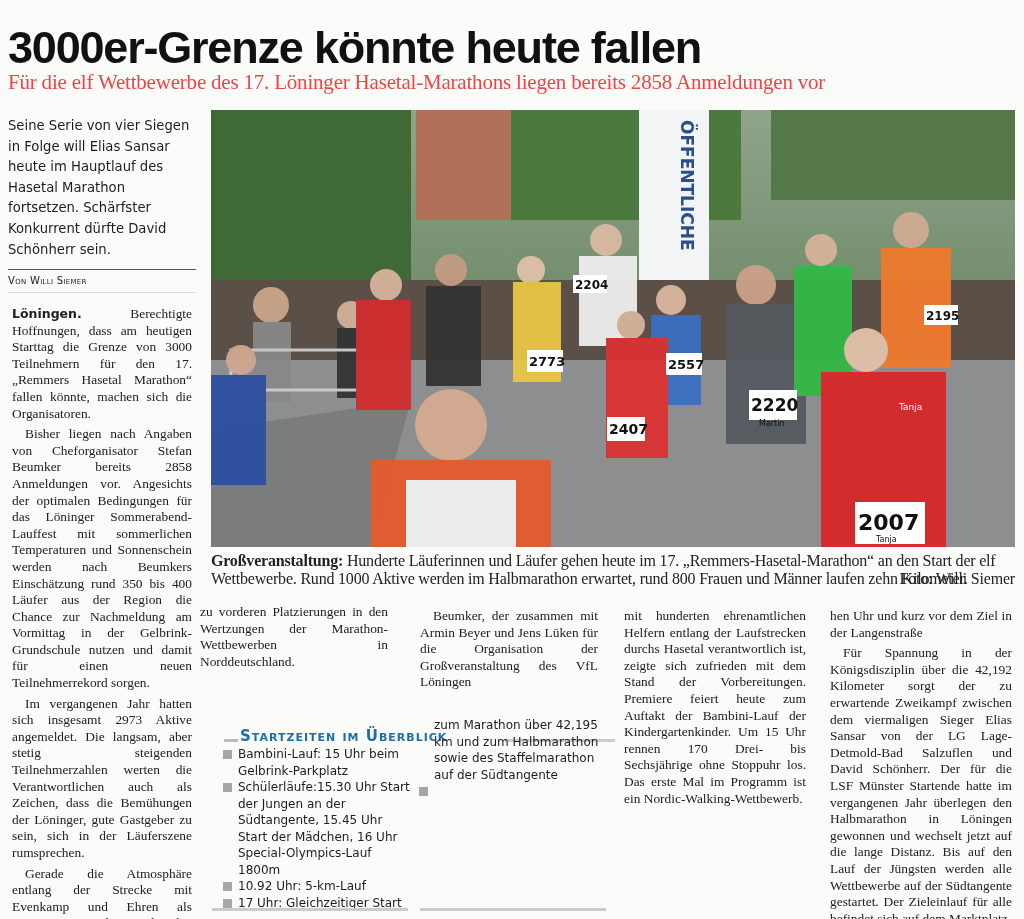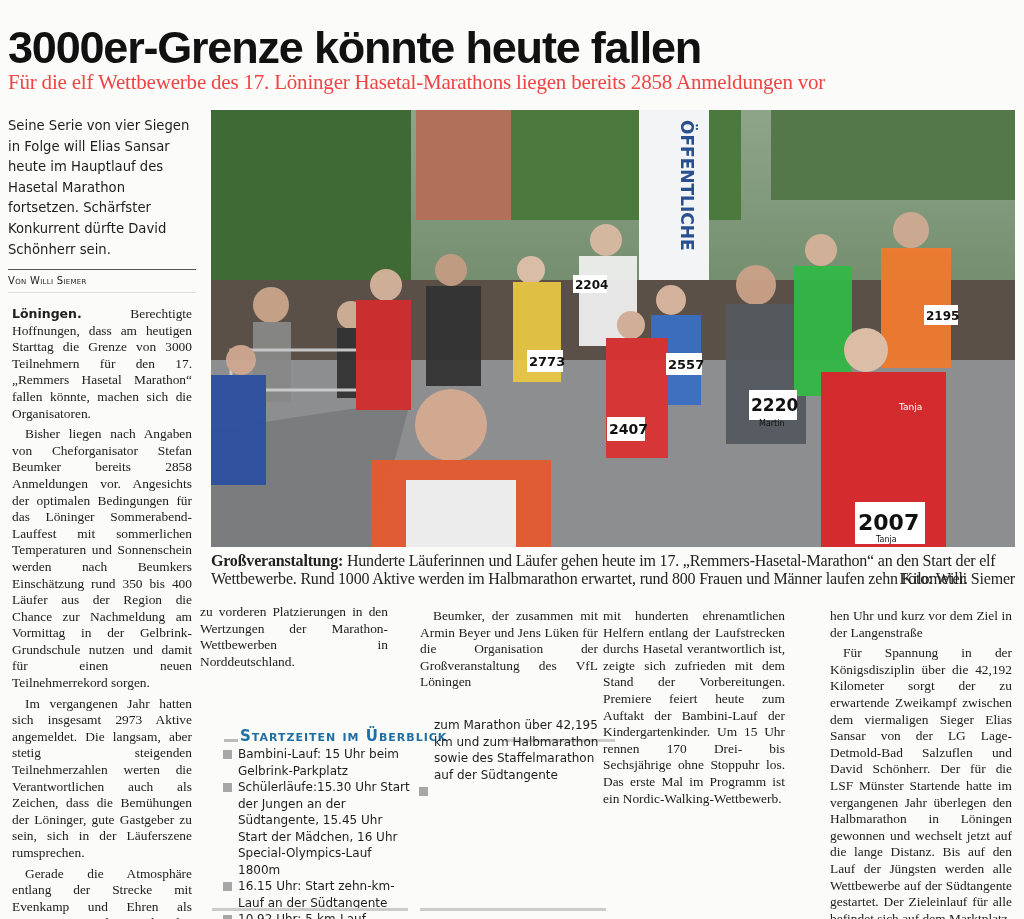--- a/index.html
+++ b/index.html
@@ -131,32 +131,31 @@
 
 <div class="infobox-title">
   <div class="dash"></div>
   <div class="ttl">Startzeiten im Überblick</div>
   <div class="rline2"></div>
 </div>
 
 <ul class="info-list" style="left:222px; top:717px; width:190px;margin-top:29px;">
   <li><span class="bul"></span><span>Bambini-Lauf: 15 Uhr beim Gelbrink-Parkplatz</span></li>
   <li><span class="bul"></span><span>Schülerläufe:15.30 Uhr Start der Jungen an der Südtangente, 15.45 Uhr Start der Mädchen, 16 Uhr Special-Olympics-Lauf 1800m</span></li>
-  <li><span class="bul"></span><span>16.15 Uhr: Start zehn-km-Lauf an der Südtangente</span></li>
   <li><span class="bul"></span><span>10.92 Uhr: 5-km-Lauf</span></li>
   <li><span class="bul"></span><span>17 Uhr: Gleichzeitiger Start</span></li>
 </ul>
 <div class="bottom-rule" style="left:212px; top:908px; width:196px;"></div>
 
 <ul class="info-list" style="left:418px; top:717px; width:190px;">
   <li class="cont">zum Marathon über 42,195 km und zum Halbmarathon sowie des Staffelmarathon auf der Südtangente</li>
   <li><span class="bul"></span></li>
 </ul>
 <div class="bottom-rule" style="left:420px; top:908px; width:186px;"></div>
 
-<div class="col" style="left:599px; top:604px; width:190px;">
+<div class="col" style="left:620px; top:604px; width:190px;">
   <p>mit hunderten ehrenamtlichen Helfern entlang der Laufstrecken durchs Hasetal verantwortlich ist, zeigte sich zufrieden mit dem Stand der Vorbereitungen. Premiere feiert heute zum Auftakt der Bambini-Lauf der Kindergartenkinder. Um 15 Uhr rennen 170 Drei- bis Sechsjährige ohne Stoppuhr los. Das erste Mal im Programm ist ein Nordic-Walking-Wettbewerb.</p>
 </div>
 
 <div class="col" style="left:826px; top:604px; width:190px;">
   <p>hen Uhr und kurz vor dem Ziel in der Langenstraße</p>
   <p class="ind">Für Spannung in der Königsdisziplin über die 42,192 Kilometer sorgt der zu erwartende Zweikampf zwischen dem viermaligen Sieger Elias Sansar von der LG Lage-Detmold-Bad Salzuflen und David Schönherr. Der für die LSF Münster Startende hatte im vergangenen Jahr überlegen den Halbmarathon in Löningen gewonnen und wechselt jetzt auf die lange Distanz. Bis auf den Lauf der Jüngsten werden alle Wettbewerbe auf der Südtangente gestartet. Der Zieleinlauf für alle befindet sich auf dem Marktplatz.</p>
 </div>
 
 </body></html>

